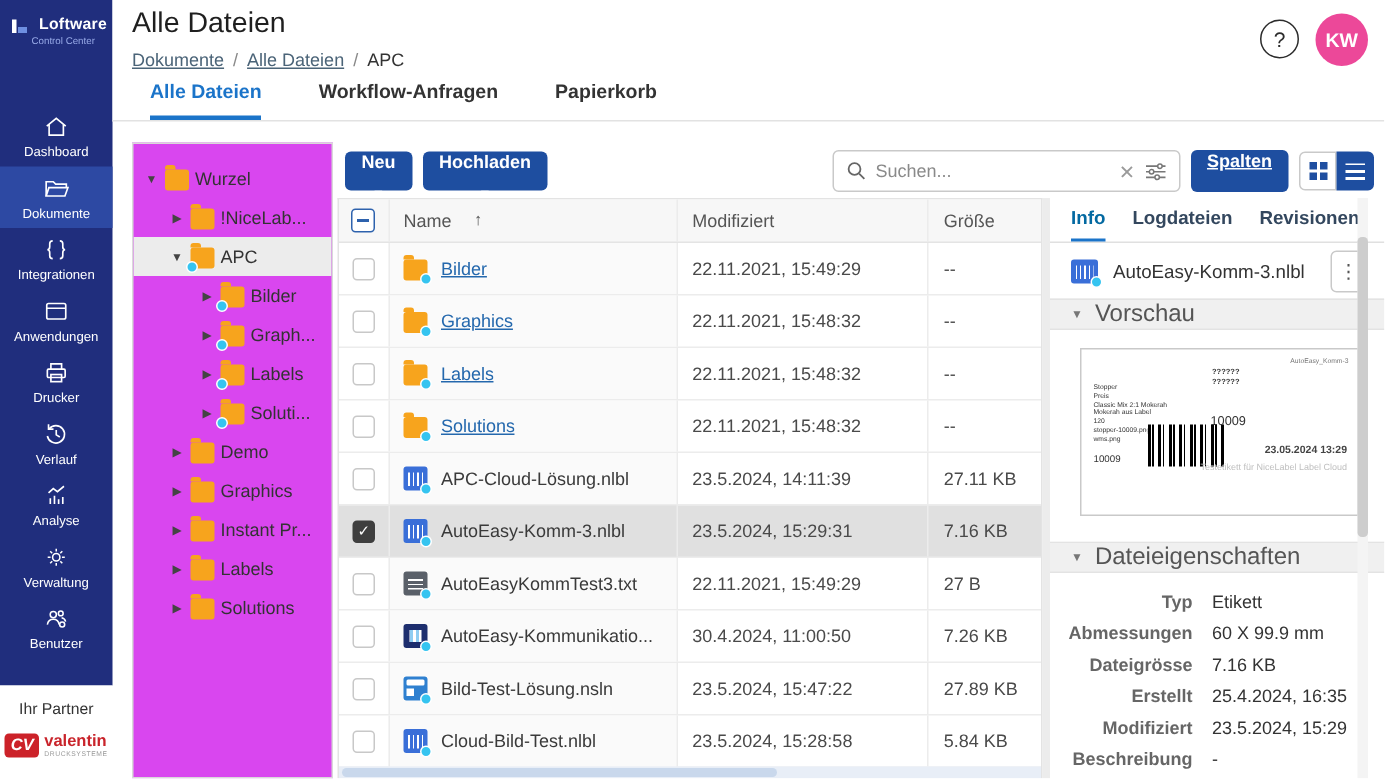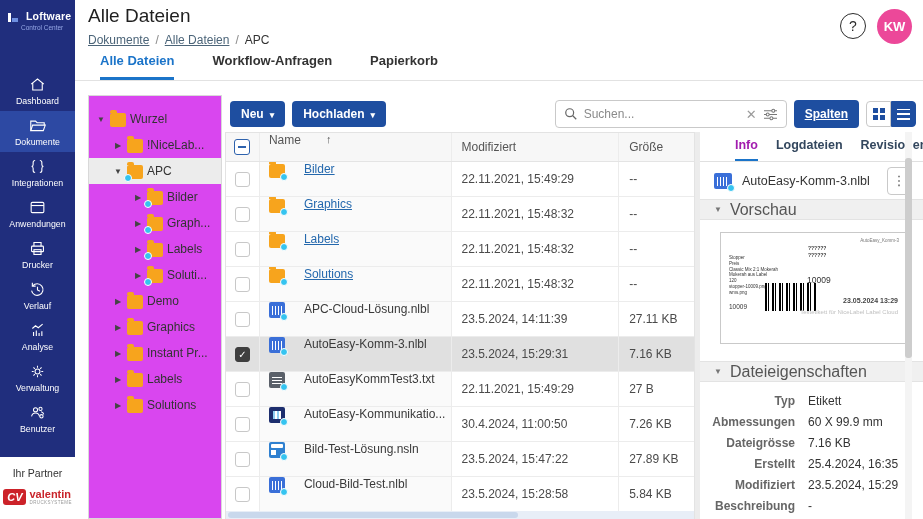--- a/index.html
+++ b/index.html
@@ -71,21 +71,21 @@
       background:repeating-linear-gradient(90deg,#8ecdf2 0 2px,#fff 2px 4px); }
   .fi.icon-solution { background:#2f80d0; height:16px; }
   .fi.icon-solution::before { content:""; position:absolute; left:2px; top:2px; right:2px; height:4px; background:#fff; border-radius:1px; }
   .fi.icon-solution::after { content:""; position:absolute; left:2px; top:8px; width:5px; height:5px; background:#fff; }
   .fi.badged .dot, .dot { position:absolute; width:8px; height:8px; border-radius:50%; background:#35c4f0; border:1px solid #fff; bottom:-3px; left:-3px; display:none; }
   .fi.badged .dot { display:block; }
   .fi.badged.dot-right .dot { left:auto; right:-3px; }
 
   
   .toolbar { position:absolute; left:230px; top:100px; right:7px; height:28px; display:flex; align-items:center; gap:7px; }
-  .btn-primary { background:#1e4ea0; color:#fff; border:none; border-radius:4px; height:26px; padding:0 11px; font-size:12px; font-weight:700; font-family:inherit; display:inline-flex; align-items:center; gap:6px; cursor:pointer; }
+  .btn-primary { background:#1e4ea0; color:#fff; border:none; border-radius:4px; height:26px; padding:0 11px; font-size:12px; font-weight:700; font-family:inherit; display:inline-flex; align-items:center; gap:6px; cursor:pointer;flex-direction:column; }
   .caret::before { content:"\25BE"; font-size:9px; }
   .toolbar-spacer { flex:1; }
   .searchbox { width:232px; height:28px; border:1px solid #c9c9c9; border-radius:4px; display:flex; align-items:center; padding:0 8px; gap:6px; background:#fff; }
   .searchbox input { border:none; outline:none; flex:1; min-width:0; font-size:12px; font-family:inherit; color:#555; }
   .searchbox input::placeholder { color:#8a8a8a; }
   .clear-x { color:#9a9a9a; font-size:13px; cursor:pointer; line-height:1; }
   .btn-columns { height:28px;text-decoration:underline; }
   .view-toggle { display:flex; }
   .vt-btn { width:25px; height:26px; display:flex; align-items:center; justify-content:center; border:1px solid #c9c9c9; background:#fff; cursor:pointer; }
   .vt-btn.grid { border-radius:4px 0 0 4px; }
@@ -96,21 +96,21 @@
       linear-gradient(#1e4ea0,#1e4ea0) 0 7px/5px 5px no-repeat,
       linear-gradient(#1e4ea0,#1e4ea0) 7px 7px/5px 5px no-repeat; }
   .list-glyph { width:13px; height:11px; background:
       repeating-linear-gradient(0deg,#fff 0 2px, rgba(255,255,255,0) 2px 5px); }
 
   
   .table { position:absolute; left:225px; top:132px; width:470px; bottom:0; background:#fff; border:1px solid #e3e3e3; border-bottom:none; }
   .thead { display:flex; height:29px; background:#f7f7f7; border-bottom:1px solid #e4e4e4; align-items:center; font-size:12px; color:#555; }
   .trow { display:flex; height:35px; border-bottom:1px solid #ececec; align-items:center; font-size:12px; color:#4a4a4a; cursor:pointer; }
   .c-check { width:33px; display:flex; align-items:center; justify-content:center; align-self:stretch; }
-  .c-name { width:192px; display:flex; align-items:flex-start; gap:19px; padding-left:9px; align-self:stretch; border-left:1px solid #ececec; background:#fafafa; overflow:hidden; }
+  .c-name { width:192px; display:flex; align-items:center; gap:9px; padding-left:9px; align-self:stretch; border-left:1px solid #ececec; background:#fafafa; overflow:hidden; }
   .c-mod  { width:168px; padding-left:10px; align-self:stretch; display:flex; align-items:center; border-left:1px solid #ececec; }
   .c-size { width:76px;  padding-left:10px; align-self:stretch; display:flex; align-items:center; border-left:1px solid #ececec; }
   .thead .c-name, .thead .c-mod, .thead .c-size { background:transparent; }
   .sort-arrow { margin-left:6px; color:#555; font-size:11px; }
   .trow.sel { background:#e0e0e0; }
   .trow.sel .c-name { background:#e0e0e0; }
   .fname { white-space:nowrap; overflow:hidden; text-overflow:ellipsis; color:#3a3a3a; }
   .fname.flink { color:#2468ad; text-decoration:underline; }
   .cb { width:15px; height:15px; border:1px solid #c8c8c8; border-radius:3px; background:#fff; display:flex; align-items:center; justify-content:center; }
   .cb.indet { border:1.5px solid #2e62ad; width:16px; height:16px; }
@@ -118,21 +118,21 @@
   .trow.sel .cb { background:#3f3f3f; border-color:#3f3f3f; }
   .trow.sel .cb::after { content:"\2713"; color:#fff; font-size:10px; }
   .hscroll { position:absolute; left:226px; width:468px; bottom:0; height:8px; background:#e8eef7; }
   .hscroll .thumb { position:absolute; left:2px; top:1px; height:6px; width:62%; background:#c9d8ec; border-radius:3px; }
 
   
   .panel-divider { position:absolute; left:695px; top:132px; width:5px; bottom:0; background:#ececec; }
   .info-panel { position:absolute; left:700px; top:132px; right:0; bottom:0; background:#fff; }
   .ip-tabs { display:flex; gap:18px; padding:0 0 0 14px; height:30px; align-items:flex-end; border-bottom:1px solid #e0e0e0; }
   .ip-tab { font-size:12.5px; font-weight:600; color:#33475e; padding-bottom:7px; border-bottom:2px solid transparent; cursor:pointer; }
-  .ip-tab.active { color:#a21caf; border-bottom-color:#1b74c9;margin-left:21px; }
+  .ip-tab.active { color:#0369a1; border-bottom-color:#1b74c9; }
   .file-card { height:37px; display:flex; align-items:center; gap:10px; padding:0 12px 0 14px; }
   .file-card .fname-panel { flex:1; font-size:12.5px; color:#333; white-space:nowrap; overflow:hidden; text-overflow:ellipsis; }
   .kebab { width:24px; height:28px; border:1px solid #c9c9c9; border-radius:4px; background:#fff; color:#555; font-size:13px; display:flex; align-items:center; justify-content:center; cursor:pointer; }
   .section-hdr { height:21px; background:#f0f0f0; border-top:1px solid #e3e3e3; border-bottom:1px solid #e3e3e3; display:flex; align-items:center; gap:8px; padding-left:14px; cursor:pointer; }
   .sec-arrow { font-size:8px; color:#777; }
   .sec-arrow::before { content:"\25BC"; }
   .section-title { font-size:16px; color:#555; }
   .preview-zone { height:141px; position:relative; background:#fff; }
   .label-box { position:absolute; left:20px; top:12px; width:186px; height:112px; background:#fff; border:1px solid #c9c9c9; }
   .lb-docref { position:absolute; right:6px; top:5px; font-size:4.5px; color:#777; }

